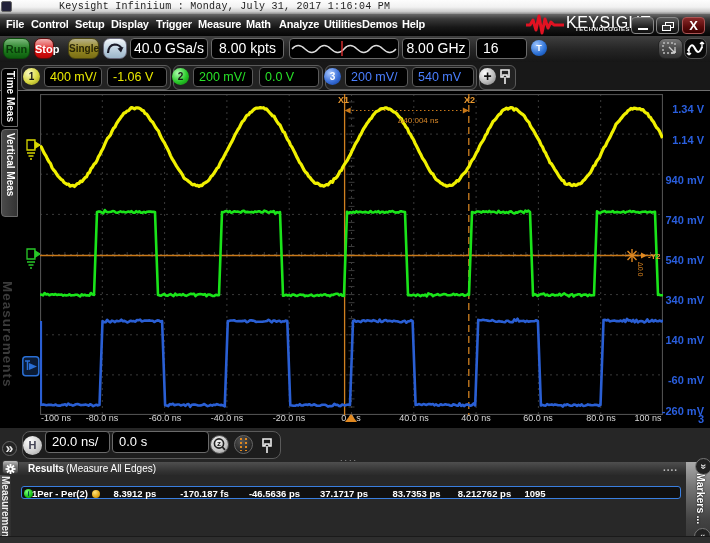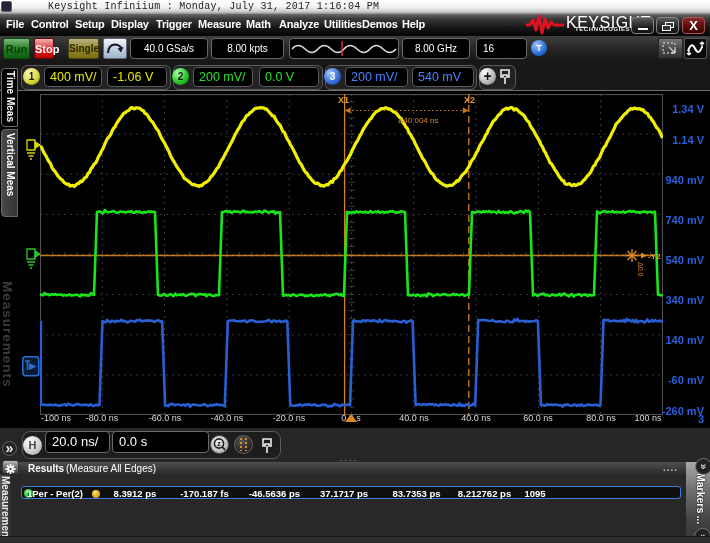--- a/index.html
+++ b/index.html
@@ -5,38 +5,38 @@
 html,body { width:710px; height:543px; overflow:hidden; background:#000; }
 body { font-family:"Liberation Sans", sans-serif; position:relative; }
 .abs { position:absolute; }
 .circ { border-radius:50%; text-align:center; }
 
 
 #titlebar { left:0; top:0; width:710px; height:14px;
   background:linear-gradient(#fdfdfd 0%, #f2f2f2 50%, #cccccc 82%, #8e8e8e 100%);
   font-family:"Liberation Mono", monospace; font-size:10px; color:#222;
   line-height:13px; }
-#titlebar .txt { position:absolute; left:19px; top:0px; letter-spacing:0.25px;padding-left:29px; }
+#titlebar .txt { position:absolute; left:30px; top:0px; letter-spacing:0.25px;padding-left:29px; }
 #appicon { left:1px; top:1px; width:11px; height:11px; background:#23233a; border:1px solid #666; border-radius:2px; }
 
 
 #menubar { left:0; top:14px; width:710px; height:22px;
   background:linear-gradient(#6a6a6a 0%, #3a3a3a 22%, #181818 60%, #050505 100%); }
 #menubar .mi { position:absolute; top:4px; color:#fff; font-size:11px; font-weight:bold; letter-spacing:-0.2px; }
 #clock { position:absolute; right:190px; top:1px; width:80px; text-align:center; color:#fff; font-size:8px; font-weight:bold; line-height:10px; }
 .winbtn { position:absolute; top:3px; width:23px; height:17px; border:1px solid #888; border-radius:4px;
   background:linear-gradient(#5a5a5a, #222 60%, #111); }
 
 
 #toolbar { left:0; top:36px; width:710px; height:26px;
   background:linear-gradient(#3f3f3f 0%, #262626 50%, #161616 100%); }
-.tbtn { position:absolute; top:2px; height:21px; border-radius:2px; border:1px solid #111;
+.tbtn { position:absolute; top:2px; height:21px; border-radius:7px; border:1px solid #111;
   font-size:11px; font-weight:bold; text-align:center; line-height:20px; }
 .tbox { position:absolute; top:2px; height:21px; background:#000; border:1px solid #6a6a6a;
-  border-radius:4px; color:#fff; font-size:10px; line-height:19px; text-align:center; }
+  border-radius:4px; color:#fff; font-size:14px; line-height:19px; text-align:center; }
 
 
 #chanbar { left:0; top:62px; width:710px; height:29px; background:#181818; border-bottom:1px solid #6e6e6e; }
 .chgrp { position:absolute; top:3px; height:25px; border:1px solid #5a5a5a; border-radius:6px; background:#222; }
 .chc { position:absolute; top:6px; width:17px; height:17px; border-radius:50%; font-size:10px; font-weight:bold;
   text-align:center; line-height:17px; color:#1a1a1a; }
 .chbox { position:absolute; top:5px; height:20px; background:#000; border:1px solid #5a5a5a; border-radius:4px;
   font-size:12.5px; line-height:18px; padding-left:5px; }
 
 
@@ -392,21 +392,21 @@
             <line x1="4" y1="9.5" x2="11" y2="2.5"></line>
           </g>
           <circle cx="7.5" cy="6" r="1.2" fill="#555"></circle>
         </g>
       </svg>
   </div>
 
 
   <div class="abs" style="left:21px;top:24px;width:660px;height:13px;border:1.5px solid #3a7fe0;border-radius:3px;background:#101010">
     <div class="abs circ" style="left:2px;top:1.5px;width:9px;height:9px;background:radial-gradient(circle at 35% 30%,#7aff7a,#16c216 60%,#0a8a0a);color:#044;font-size:7px;line-height:9px;font-weight:bold">i</div>
-    <div class="td" style="left:5px;width:66px;text-align:left">1Per - Per(2)</div>
+    <div class="td" style="left:5px;width:66px;text-align:center">1Per - Per(2)</div>
     <div class="abs circ" style="left:70px;top:2.5px;width:8px;height:8px;background:radial-gradient(circle at 35% 30%,#ffe27a,#e2a816 60%,#aa7a0a)"></div>
     <div class="td" style="left:79px;width:68px">8.3912 ps</div>
     <div class="td" style="left:147px;width:71px">-170.187 fs</div>
     <div class="td" style="left:218px;width:69px">-46.5636 ps</div>
     <div class="td" style="left:287px;width:70px">37.1717 ps</div>
     <div class="td" style="left:357px;width:75px">83.7353 ps</div>
     <div class="td" style="left:432px;width:61px">8.212762 ps</div>
     <div class="td" style="left:493px;width:40px">1095</div>
   </div>
 

